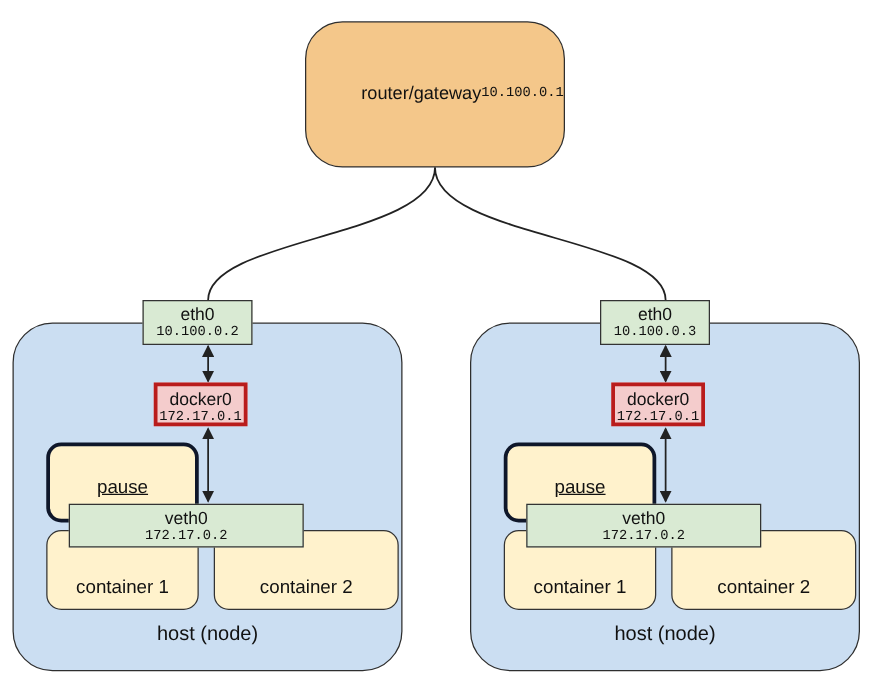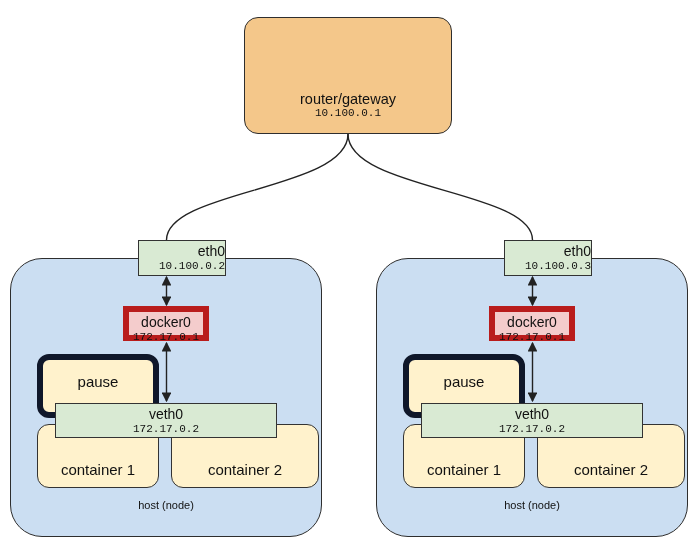--- a/index.html
+++ b/index.html
@@ -8,23 +8,23 @@
     background:#ffffff; color:#111;
     font-family:"Liberation Sans", sans-serif;
     overflow:hidden;
   }
 
   
   .router {
     position:absolute; left:244px; top:17px; width:208px; height:117px;
     box-sizing:border-box;
     background:var(--router-fill,#F4C78A);
-    border:1.6px solid #2e2e2e; border-radius:14px;
-    display:flex; flex-direction:column; justify-content:flex-end; align-items:center;
-    padding-bottom:12px; z-index:3; text-align:center;
+    border:1.6px solid #2e2e2e; border-radius:30px;
+    display:flex; flex-direction:row; justify-content:flex-end; align-items:center;
+    padding-bottom:0; z-index:3; text-align:center;
   }
   .router .name { font-size:14.5px; line-height:1.15; }
   .ip { font-size:11px; line-height:1.25;font-family:Liberation Mono, monospace; }
 
   
   .wires { position:absolute; left:0; top:0; z-index:2; }
   .wires .wire { stroke:var(--line-color,#222); stroke-width:1.4; fill:none; }
   .wires marker path { fill:var(--line-color,#222); stroke:none; }
 
   
@@ -37,46 +37,46 @@
     border:1.6px solid #2e2e2e; border-radius:32px; z-index:1;
   }
   .node {
     position:absolute; box-sizing:border-box; text-align:center; z-index:3;
   }
   .nic {
     background:var(--nic-fill,#D9EAD3);
     border:1px solid #333; padding-top:2px;
   }
   .nic .name, .bridge .name { font-size:14px; line-height:1.2; }
-  .eth    { left:128px; top:-18px; width:88px;  height:36px;text-align:right; }
+  .eth    { left:104px; top:-18px; width:88px;  height:36px; }
   .bridge {
-    left:113px; top:48px; width:86px; height:35px;
+    left:113px; top:48px; width:75px; height:35px;
     background:var(--bridge-fill,#F4CCCC);
-    border:6px solid #b91c1c; padding-top:2px;
+    border:3px solid #b91c1c; padding-top:2px;
   }
-  .veth   { left:45px;  top:145px; width:222px; height:35px; z-index:4; }
+  .veth   { left:45px;  top:145px; width:188px; height:35px; z-index:4; }
   .pausebox {
     left:27px; top:96px; width:122px; height:64px;
     background:var(--pod-fill,#FFF2CC);
-    border:6px solid #0f172a; border-radius:12px;
-    font-size:15px; padding-top:13px; z-index:3;
+    border:3px solid #0f172a; border-radius:12px;
+    font-size:15px; padding-top:24px; z-index:3;text-decoration:underline;
   }
   .containerbox {
     top:166px; height:64px;
     background:var(--pod-fill,#FFF2CC);
     border:1px solid #333; border-radius:12px;
     font-size:15px;
     display:flex; align-items:flex-end; justify-content:center;
     padding-bottom:9px; z-index:3;
   }
   .c1 { left:27px;  width:122px;justify-content:center; }
   .c2 { left:161px; width:148px; }
   .host-label {
     position:absolute; left:0; right:0; top:241px;
-    text-align:center; font-size:11px; z-index:3;
+    text-align:center; font-size:16px; z-index:3;
   }
 </style>
 </head>
 <body>
 
 <svg class="wires" width="700" height="560">
   <defs>
     <marker id="arr" viewBox="0 0 8 8" refX="7" refY="4" markerWidth="7" markerHeight="7" orient="auto-start-reverse">
       <path d="M0,0 L8,4 L0,8 z"></path>
     </marker>

